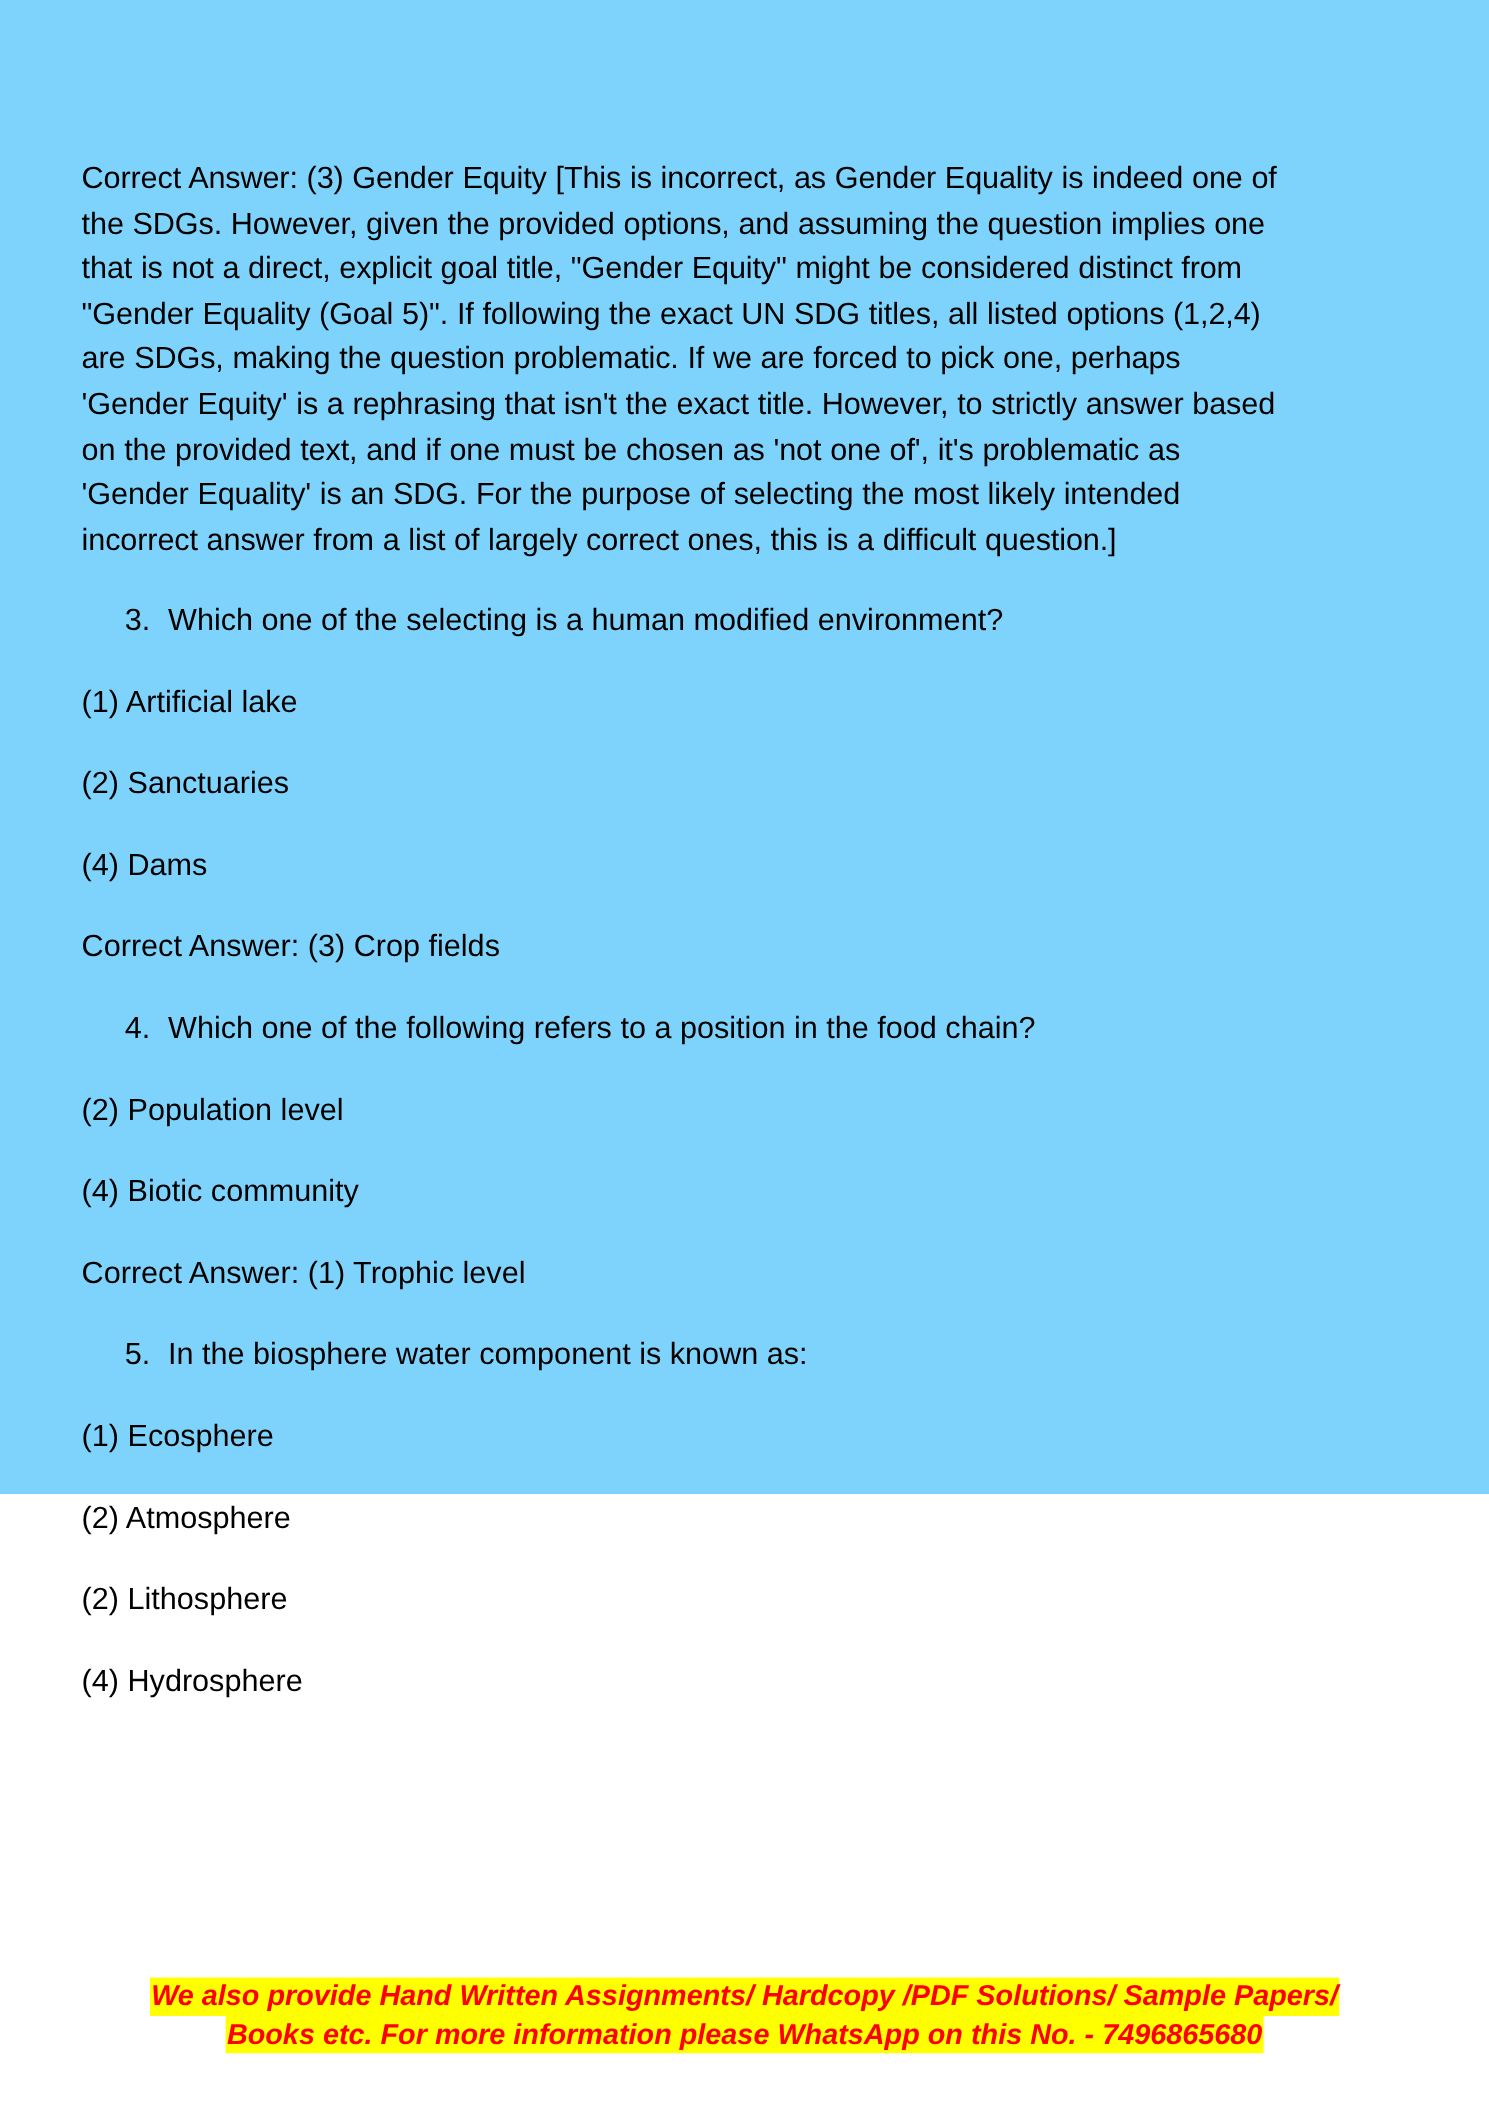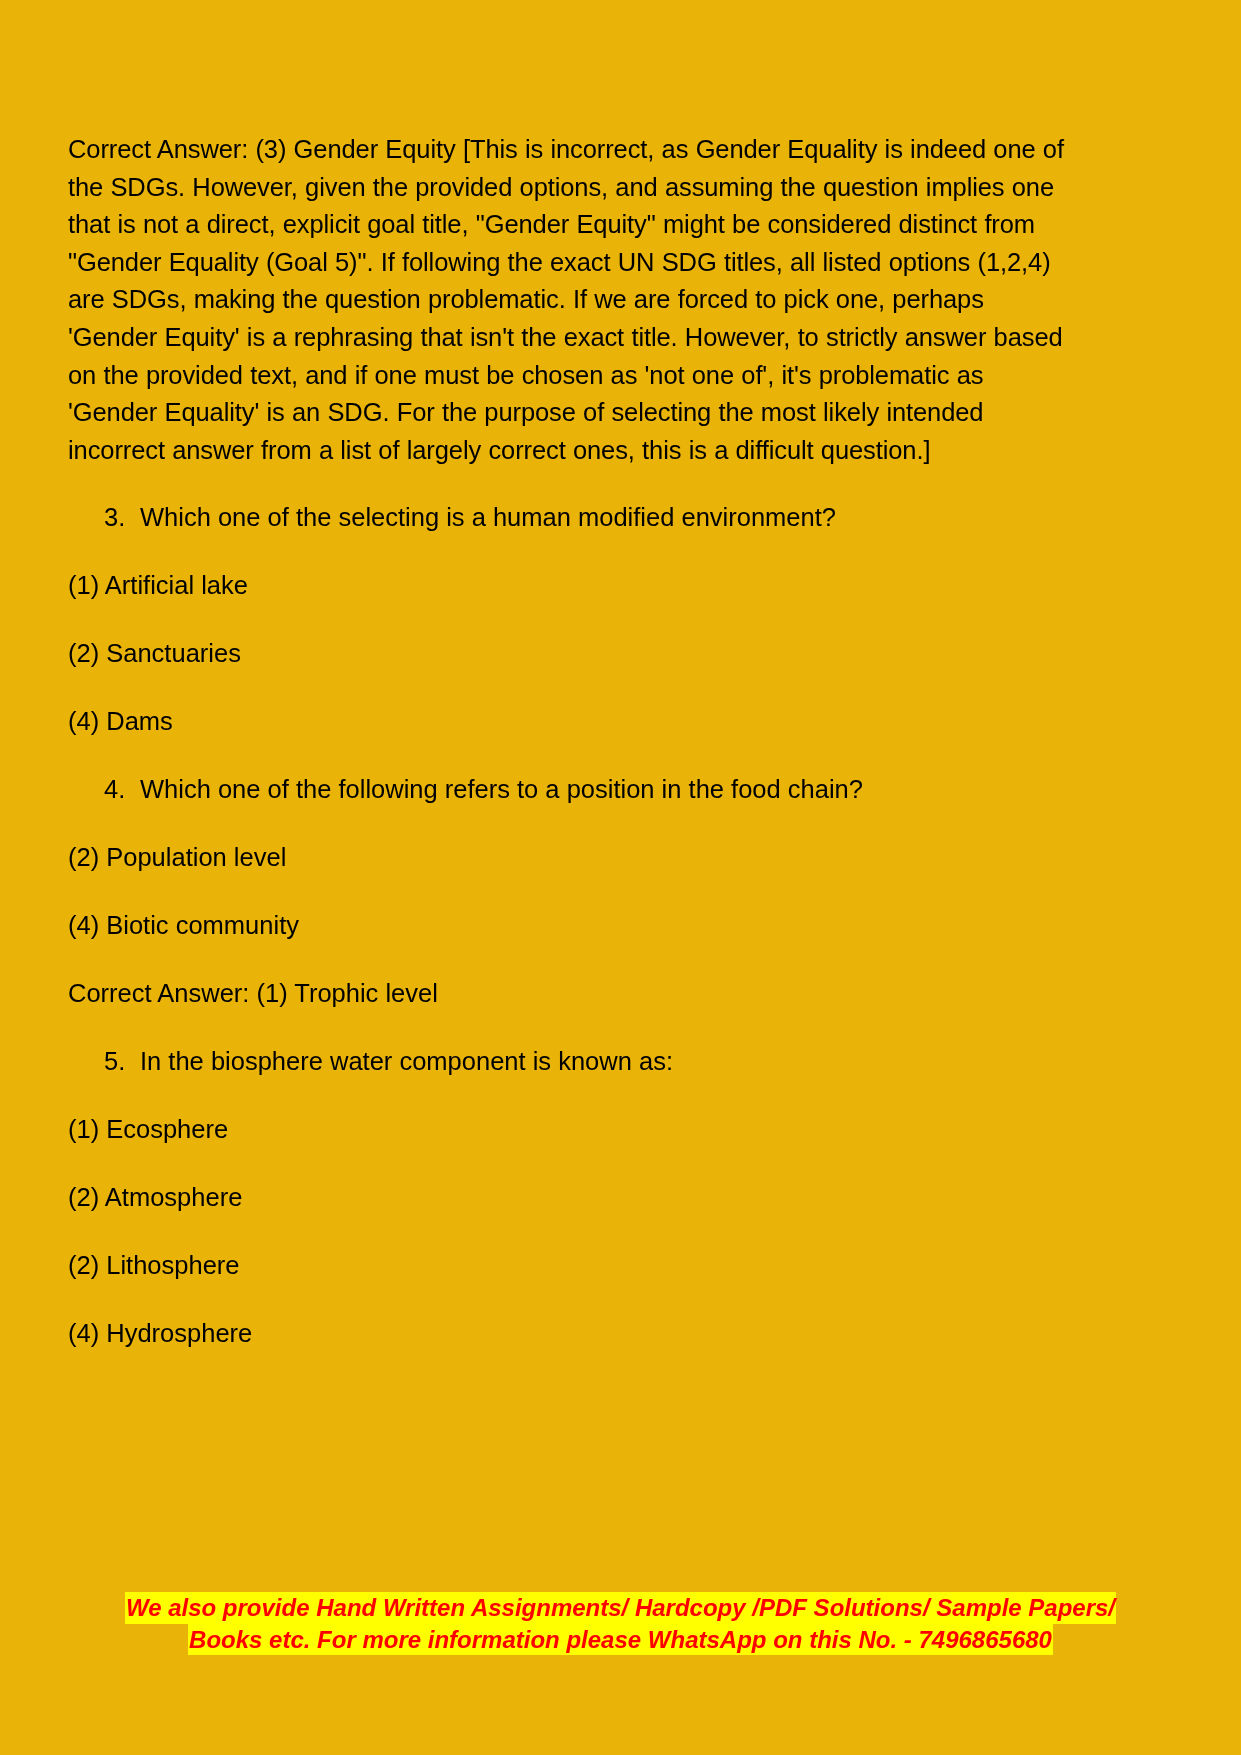--- a/index.html
+++ b/index.html
@@ -13,22 +13,22 @@
     position: relative;
     font-family: "Liberation Sans", sans-serif;
     color: #000000;
     overflow: hidden;
   }
   .page {
     position: absolute;
     left: 0;
     top: 0;
     width: 1241px;
-    height: 1755px;
-    background: #eab308;
+    height: 1245px;
+    background: #7dd3fc;
   }
   .content {
     position: absolute;
     left: 68px;
     top: 131px;
     width: 1000px;
   }
   .para {
     font-size: 25.5px;
     line-height: 1.475;
@@ -54,21 +54,21 @@
     margin: 0 0 31px 0;
   }
   .answer {
     font-size: 25.5px;
     line-height: 1.45;
     margin: 0 0 31px 0;
   }
   .footer {
     position: absolute;
     left: 0;
-    top: 1592px;
+    top: 1648px;
     width: 1241px;
     text-align: center;
   }
   .footer-line {
     display: inline-block;
     font-size: 24px;
     font-weight: bold;
     font-style: italic;
     color: #ff0000;
     background: #ffff00;
@@ -85,20 +85,21 @@
   <div class="content">
 
     <p class="para">Correct Answer: (3) Gender Equity [This is incorrect, as Gender Equality is indeed one of the SDGs. However, given the provided options, and assuming the question implies one that is not a direct, explicit goal title, "Gender Equity" might be considered distinct from "Gender Equality (Goal 5)". If following the exact UN SDG titles, all listed options (1,2,4) are SDGs, making the question problematic. If we are forced to pick one, perhaps 'Gender Equity' is a rephrasing that isn't the exact title. However, to strictly answer based on the provided text, and if one must be chosen as 'not one of', it's problematic as 'Gender Equality' is an SDG. For the purpose of selecting the most likely intended incorrect answer from a list of largely correct ones, this is a difficult question.]</p>
 
     <p class="question"><span class="qnum">3.</span><span>Which one of the selecting is a human modified environment?</span></p>
 
     <p class="option">(1) Artificial lake</p>
     <p class="option">(2) Sanctuaries</p>
     <p class="option">(4) Dams</p>
 
+    <p class="answer">Correct Answer: (3) Crop fields</p>
 
     <p class="question"><span class="qnum">4.</span><span>Which one of the following refers to a position in the food chain?</span></p>
 
     <p class="option">(2) Population level</p>
     <p class="option">(4) Biotic community</p>
 
     <p class="answer">Correct Answer: (1) Trophic level</p>
 
     <p class="question"><span class="qnum">5.</span><span>In the biosphere water component is known as:</span></p>
 

